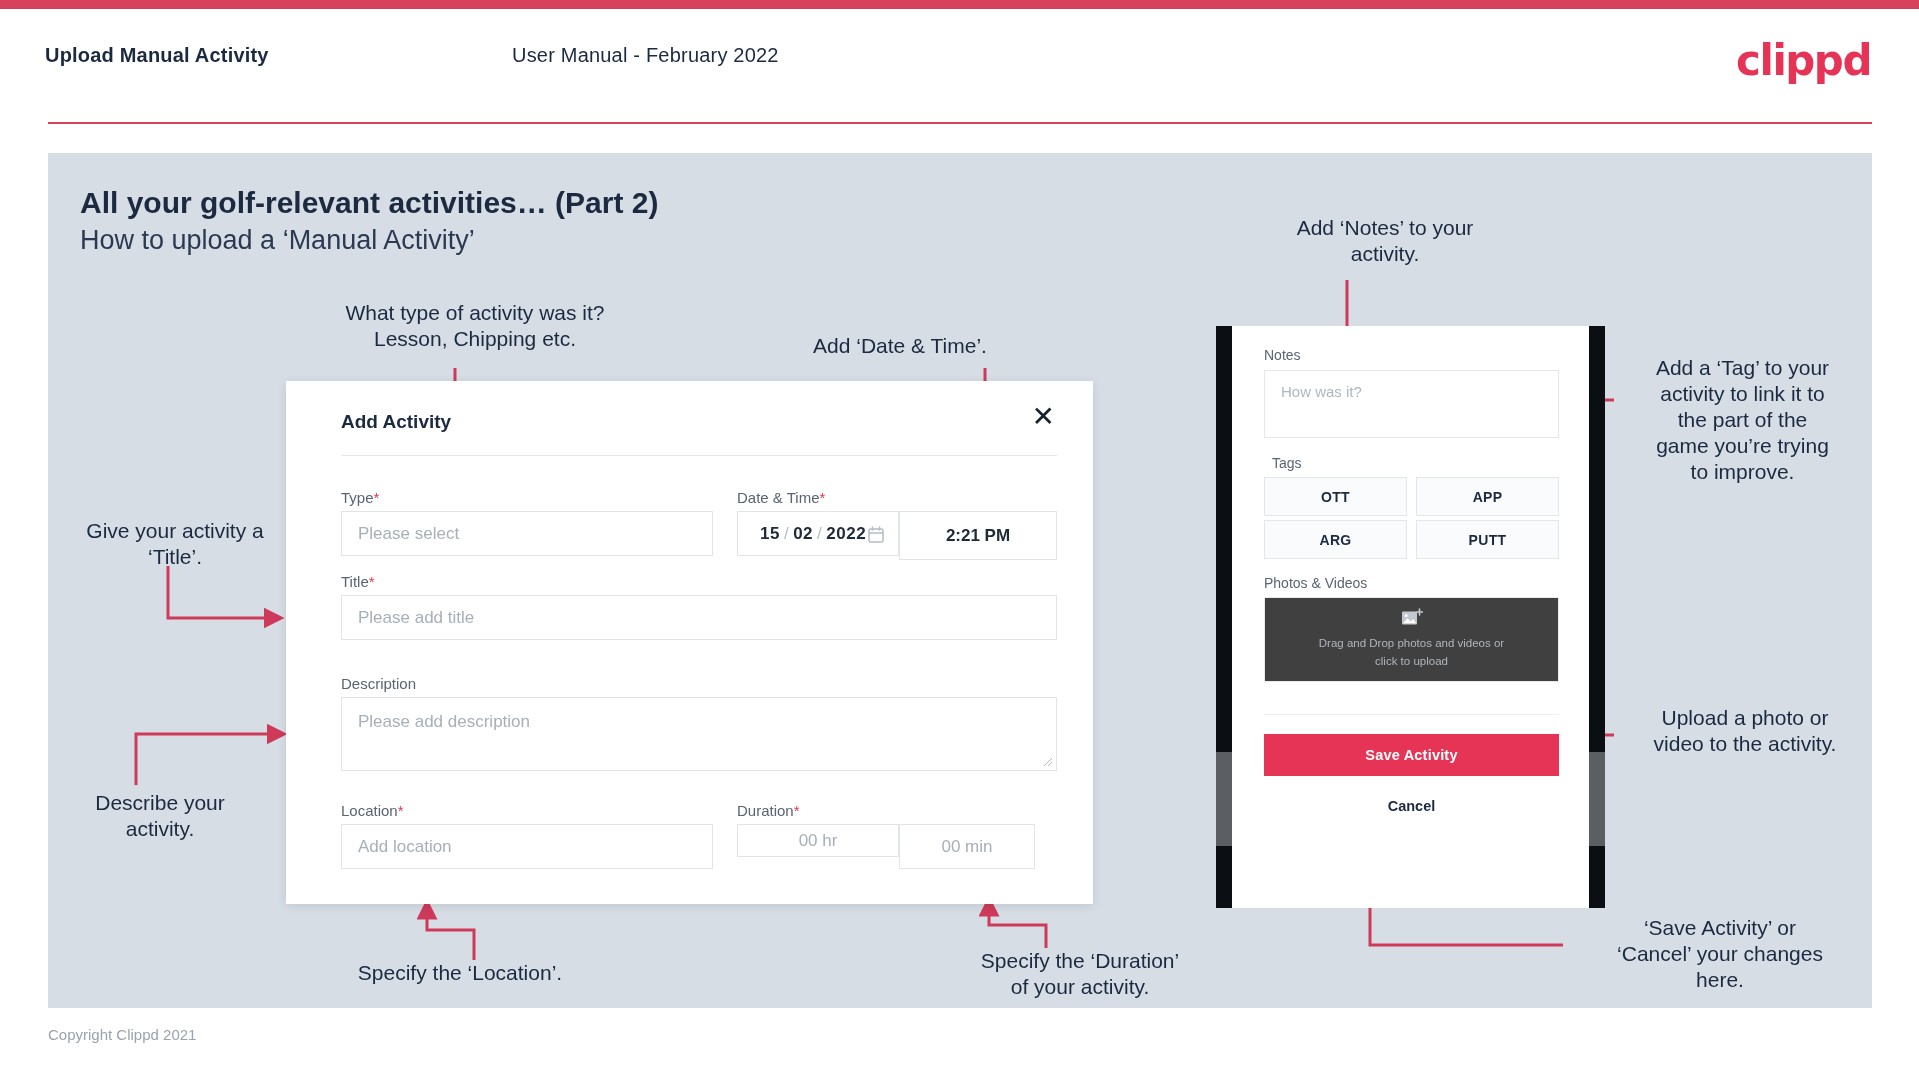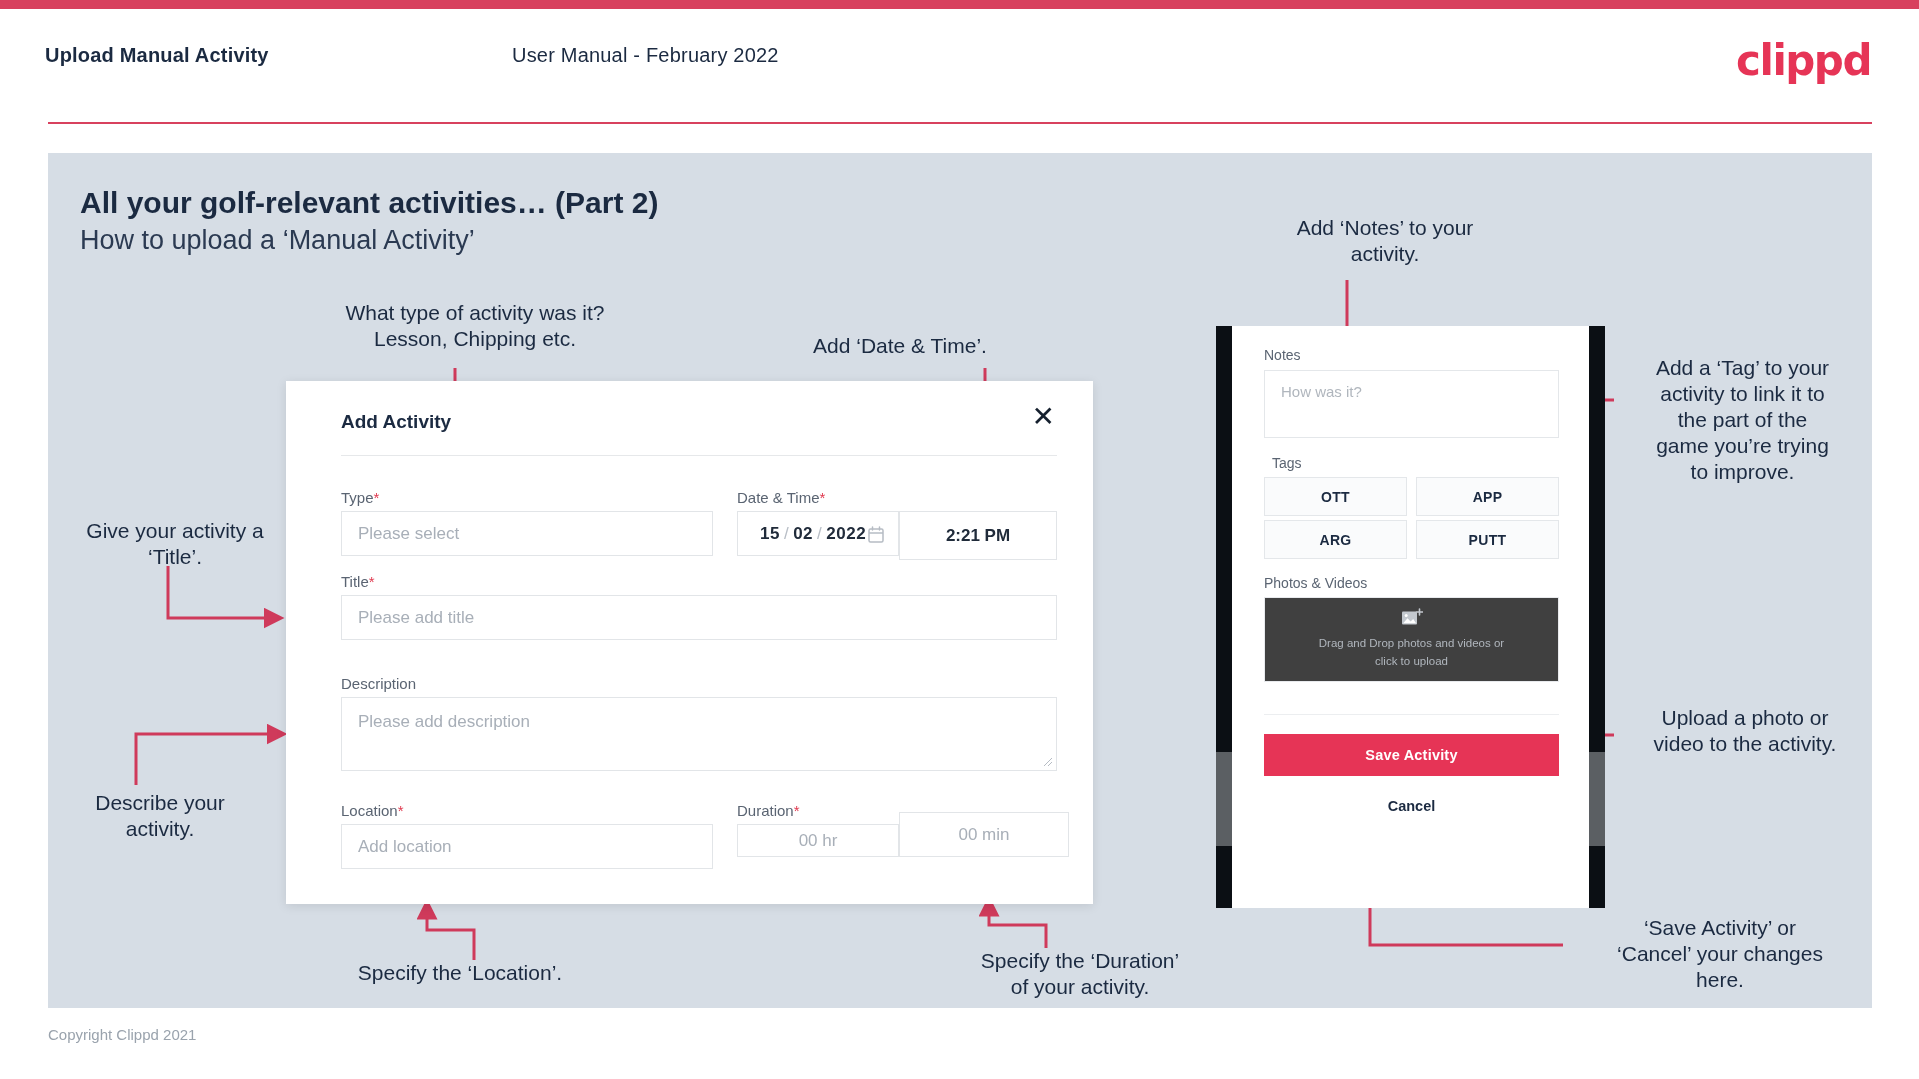--- a/index.html
+++ b/index.html
@@ -285,21 +285,21 @@
     <div class="fld-box" style="left:55px; top:443px; width:372px; height:45px;">
       <span class="fld-ph">Add location</span>
     </div>
 
     <div class="fld-label" style="left:451px; top:421px;">
       <span>Duration</span><span class="req">*</span>
     </div>
     <div class="fld-box" style="left:451px; top:443px; width:162px; height:33px; justify-content:center;">
       <span class="dur-val">00 hr</span>
     </div>
-    <div class="fld-box" style="left:613px; top:431px; width:170px; height:45px; justify-content:flex-end;">
+    <div class="fld-box" style="left:613px; top:443px; width:136px; height:45px; justify-content:flex-end;">
       <span class="dur-val">00 min</span>
     </div>
   </div>
 
   <div class="phone-frame">
     <div class="phone-side-l"></div>
     <div class="phone-side-r"></div>
     <div class="phone-grey-l"></div>
     <div class="phone-grey-r"></div>
 

